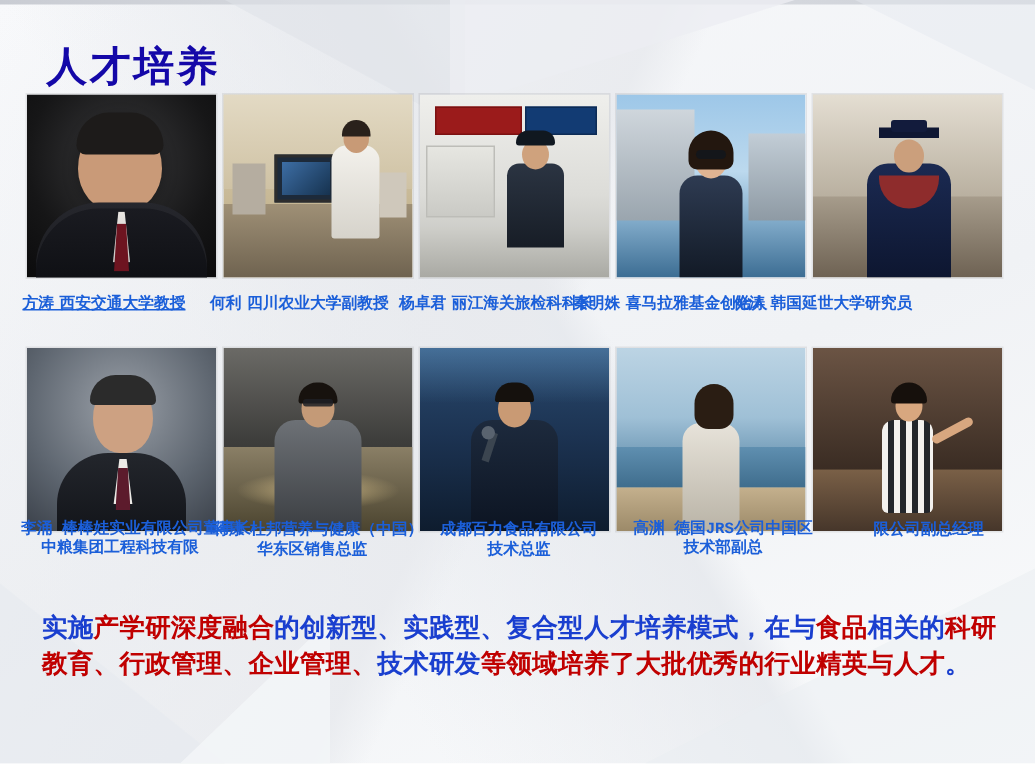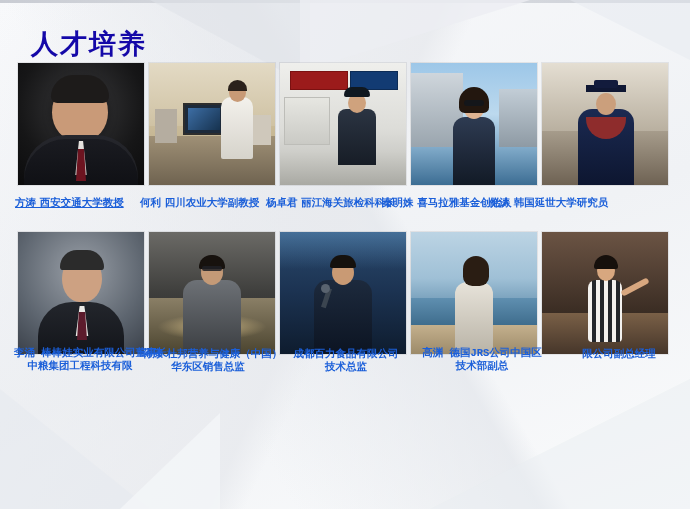--- a/index.html
+++ b/index.html
@@ -390,14 +390,15 @@
     </div>
     <div class="cap" id="d4">
       <span>高渊 德国JRS公司中国区</span>
       <span class="l2">技术部副总</span>
     </div>
     <div class="cap" id="d5">
       <span class="l2">限公司副总经理</span>
     </div>
   </div>
 
+  <div id="para"><span class="blue">实施</span><span class="red">产学研深度融合</span><span class="blue">的创新型、实践型、复合型人才培养模式，在与</span><span class="red">食品</span><span class="blue">相关的</span><span class="red">科研教育、行政管理、企业管理、</span><span class="blue">技术研发</span><span class="red">等领域培养了大批</span><span class="red">优秀的行业精英与人才</span><span class="blue">。</span></div>
 
 </div>
 
 </body></html>

